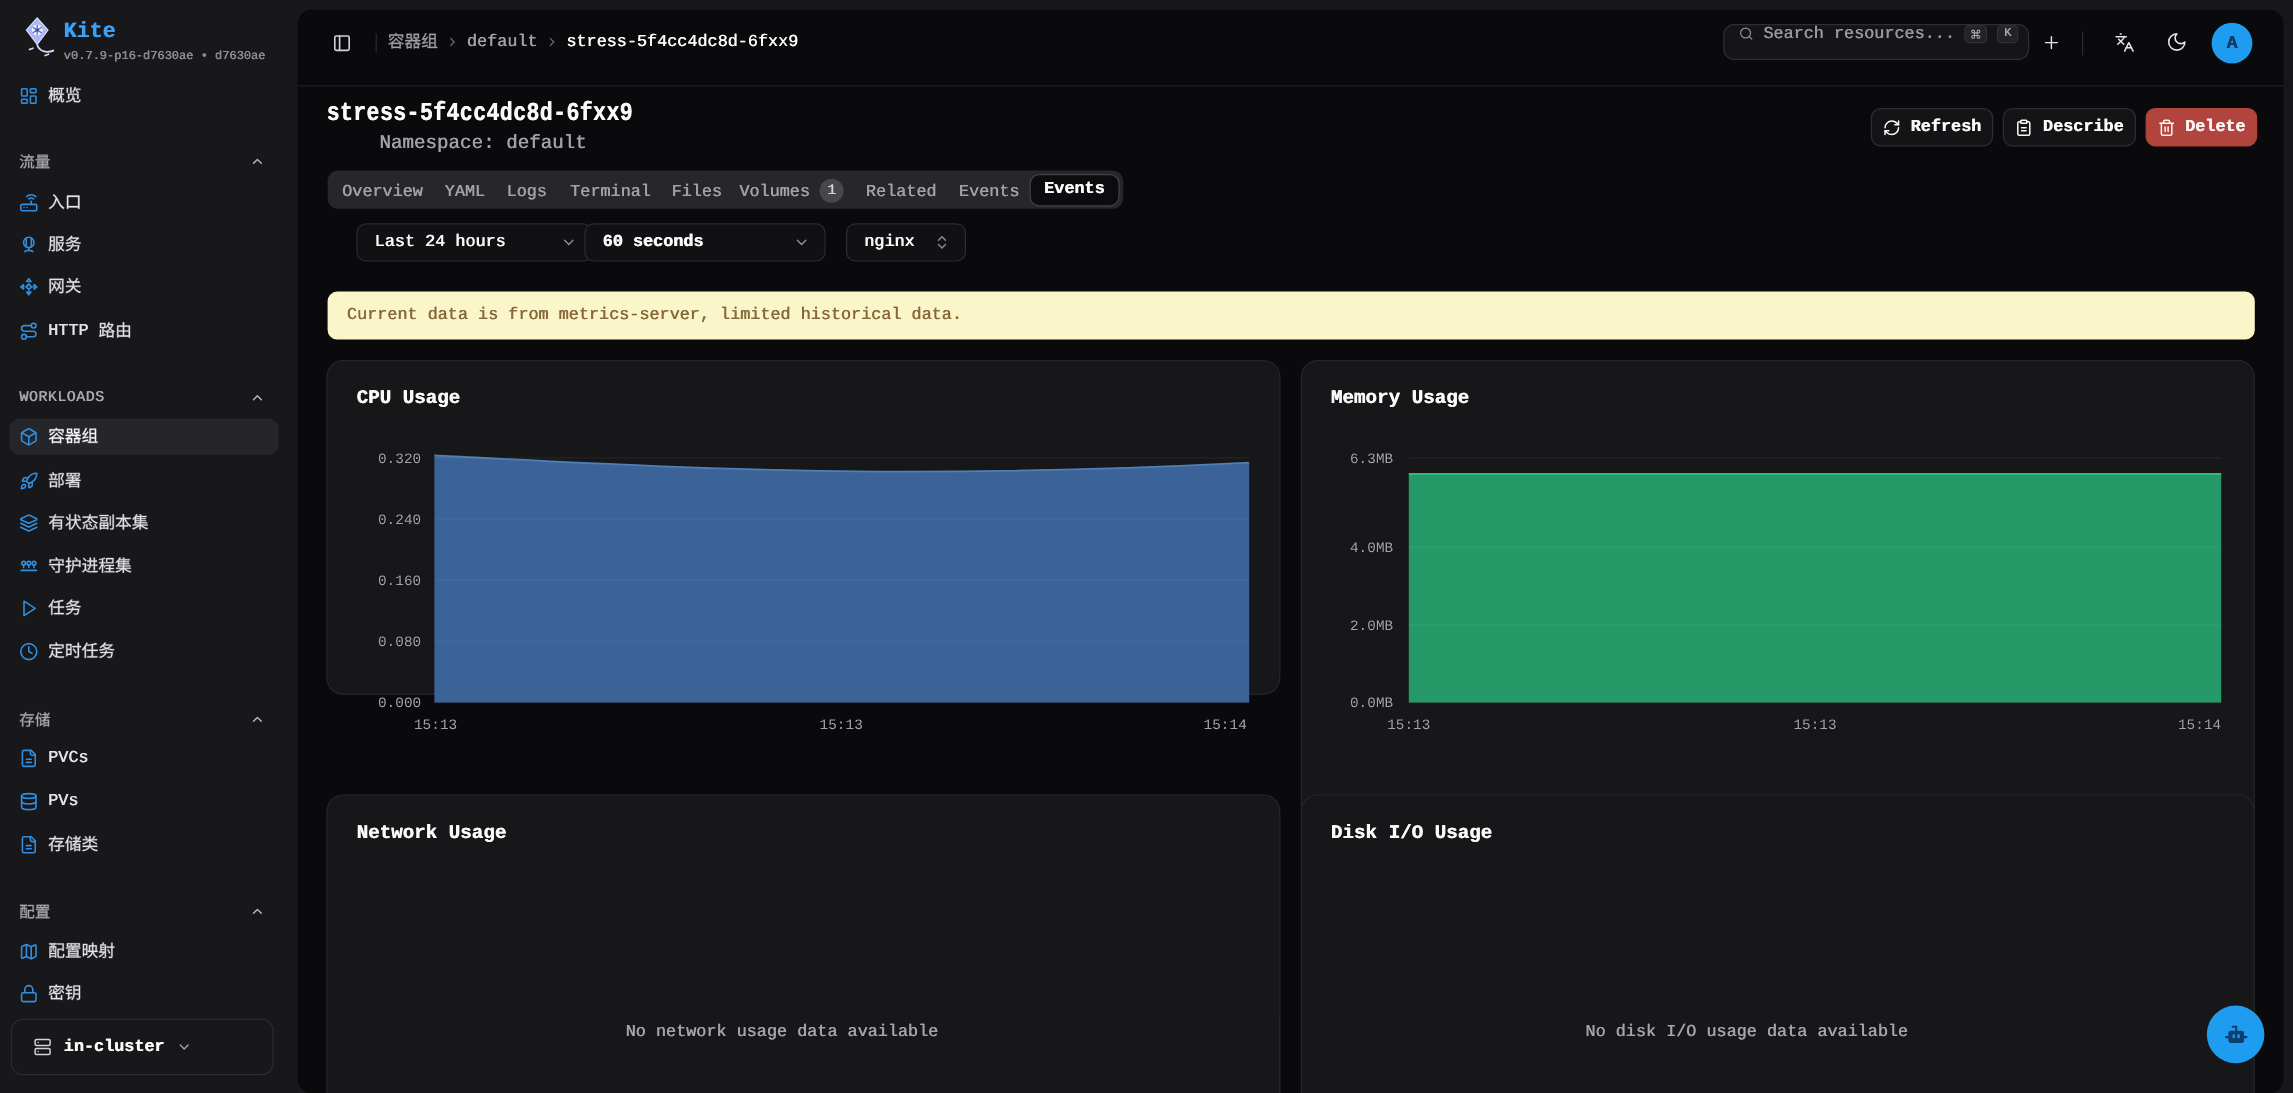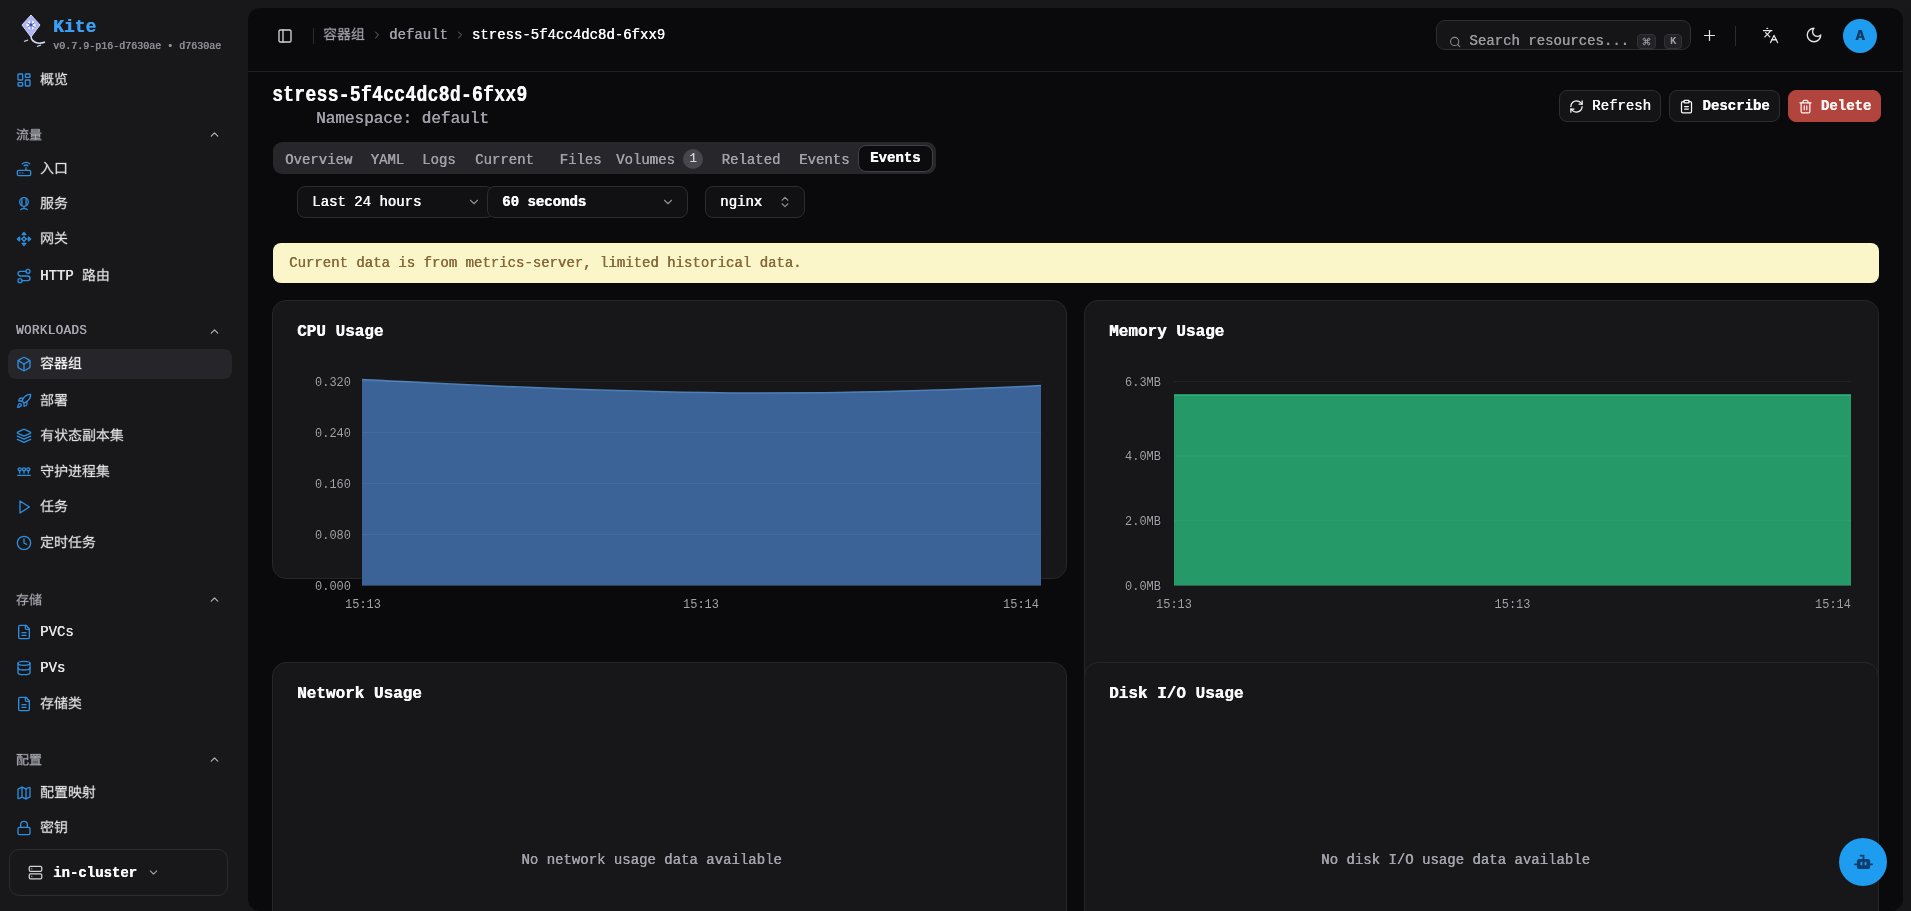--- a/index.html
+++ b/index.html
@@ -311,21 +311,21 @@
     <svg width="12" height="12" viewBox="0 0 24 24" fill="none" stroke="#6e6e78" stroke-width="2" stroke-linecap="round" stroke-linejoin="round" style="">
       <path d="m9 18 6-6-6-6"></path>
     </svg>
     <span style="font-size:14px;color:#a1a1aa">default</span>
     <svg width="12" height="12" viewBox="0 0 24 24" fill="none" stroke="#6e6e78" stroke-width="2" stroke-linecap="round" stroke-linejoin="round" style="">
       <path d="m9 18 6-6-6-6"></path>
     </svg>
     <span style="font-size:14px;color:#fafafa">stress-5f4cc4dc8d-6fxx9</span>
   </div>
 <div style="position:absolute;left:1436px;top:20px;">
-    <div style="width:255px;height:30px;border:1px solid #2e2e33;background:#151518;border-radius:9px;display:flex;align-items:flex-end;padding:0 8px 0 12px;gap:8px">
+    <div style="width:255px;height:30px;border:1px solid #2e2e33;background:#151518;border-radius:9px;display:flex;align-items:flex-start;padding:0 8px 0 12px;gap:8px">
       <svg width="14" height="14" viewBox="0 0 24 24" fill="none" stroke="#8b8b92" stroke-width="2" stroke-linecap="round" stroke-linejoin="round" style="">
         <circle cx="11" cy="11" r="8"></circle>
         <path d="m21 21-4.3-4.3"></path>
       </svg>
       <span style="font-size:14px;color:#98989f;flex:1;white-space:nowrap">Search resources...</span>
       <span style="background:#232327;border:1px solid #323236;border-radius:4px;padding:2px 4px;display:flex;align-items:center">
         <svg width="9" height="9" viewBox="0 0 24 24" fill="none" stroke="#a3a3ab" stroke-width="2.4" stroke-linecap="round" stroke-linejoin="round">
           <path d="M15 6v12a3 3 0 1 0 3-3H6a3 3 0 1 0 3 3V6a3 3 0 1 0-3 3h12a3 3 0 1 0-3-3"></path>
         </svg>
       </span>
@@ -354,21 +354,21 @@
 <div style="position:absolute;left:272px;top:83px;"><span style="display:inline-block;font-size:18px;font-weight:bold;color:#fafafa;letter-spacing:.3px;transform:scaleY(1.2);transform-origin:left top">stress-5f4cc4dc8d-6fxx9</span></div>
 <div style="position:absolute;left:272px;top:110px;margin-left:44px;"><span style="font-size:16px;color:#a1a1aa">Namespace: default</span></div>
 <div style="position:absolute;left:1559px;top:90px;">
     <div style="width:102px;height:32px;background:#141417;border:1px solid #2e2e32;border-radius:8px;display:flex;align-items:center;justify-content:center;gap:8px">
       <svg width="15" height="15" viewBox="0 0 24 24" fill="none" stroke="#fafafa" stroke-width="2" stroke-linecap="round" stroke-linejoin="round" style="">
         <path d="M3 12a9 9 0 0 1 9-9 9.75 9.75 0 0 1 6.74 2.74L21 8"></path>
         <path d="M21 3v5h-5"></path>
         <path d="M21 12a9 9 0 0 1-9 9 9.75 9.75 0 0 1-6.74-2.74L3 16"></path>
         <path d="M8 16H3v5"></path>
       </svg>
-      <span style="font-size:14px;font-weight:normal;color:#fafafa">Refresh</span>
+      <span style="font-size:14px;font-weight:bold;color:#fafafa">Refresh</span>
     </div>
   </div>
 <div style="position:absolute;left:1669px;top:90px;">
     <div style="width:111px;height:32px;background:#141417;border:1px solid #2e2e32;border-radius:8px;display:flex;align-items:center;justify-content:center;gap:8px">
       <svg width="15" height="15" viewBox="0 0 24 24" fill="none" stroke="#fafafa" stroke-width="2" stroke-linecap="round" stroke-linejoin="round" style="">
         <rect width="8" height="4" x="8" y="2" rx="1" ry="1"></rect>
         <path d="M16 4h2a2 2 0 0 1 2 2v14a2 2 0 0 1-2 2H6a2 2 0 0 1-2-2V6a2 2 0 0 1 2-2h2"></path>
         <path d="M9 12h6M9 16h6"></path>
       </svg>
       <span style="font-size:14px;font-weight:bold;color:#fafafa">Describe</span>
@@ -383,21 +383,21 @@
         <line x1="10" x2="10" y1="11" y2="17"></line>
         <line x1="14" x2="14" y1="11" y2="17"></line>
       </svg>
       <span style="font-size:14px;font-weight:bold;color:#fef2f2">Delete</span>
     </div>
   </div>
 <div style="position:absolute;left:273px;top:142px;width:663px;height:32px;background:#27272b;border-radius:9px"></div>
 <div style="position:absolute;left:285px;top:151.5px;font-size:14px;color:#a1a1aa">Overview</div>
 <div style="position:absolute;left:370.5px;top:151.5px;font-size:14px;color:#a1a1aa">YAML</div>
 <div style="position:absolute;left:422px;top:151.5px;font-size:14px;color:#a1a1aa">Logs</div>
-<div style="position:absolute;left:475px;top:151.5px;font-size:14px;color:#a1a1aa">Current</div>
+<div style="position:absolute;left:475px;top:151.5px;font-size:14px;color:#a1a1aa">Terminal</div>
 <div style="position:absolute;left:559.5px;top:151.5px;font-size:14px;color:#a1a1aa">Files</div>
 <div style="position:absolute;left:616px;top:151.5px;font-size:14px;color:#a1a1aa">Volumes</div>
 <div style="position:absolute;left:721.5px;top:151.5px;font-size:14px;color:#a1a1aa">Related</div>
 <div style="position:absolute;left:799px;top:151.5px;font-size:14px;color:#a1a1aa">Events</div>
 <div style="position:absolute;left:683px;top:148.5px;width:20px;height:20px;border-radius:50%;background:#47474d;color:#d4d4d8;font-size:12px;display:flex;align-items:center;justify-content:center">1</div>
 <div style="position:absolute;left:857.5px;top:144.5px;width:75.5px;height:27px;background:#0c0c0f;border:1px solid #414147;border-radius:8px;display:flex;align-items:center;justify-content:center">
     <span style="font-size:14px;font-weight:bold;color:#fafafa">Events</span>
   </div>
 <div style="position:absolute;left:273px;top:186px;margin-left:24px;">
     <div style="width:197px;height:32px;background:#111114;border:1px solid #2c2c31;border-radius:8px;display:flex;align-items:center;padding:0 12px 0 14px">

